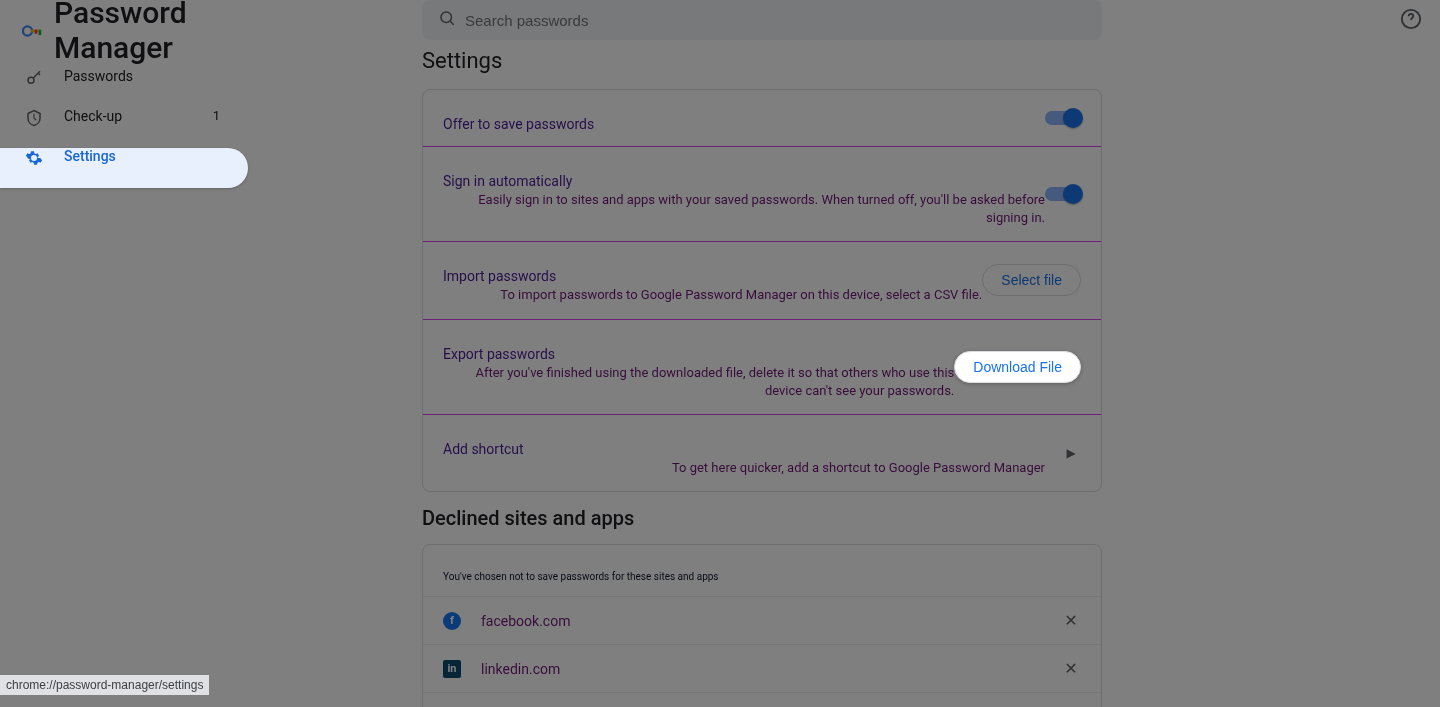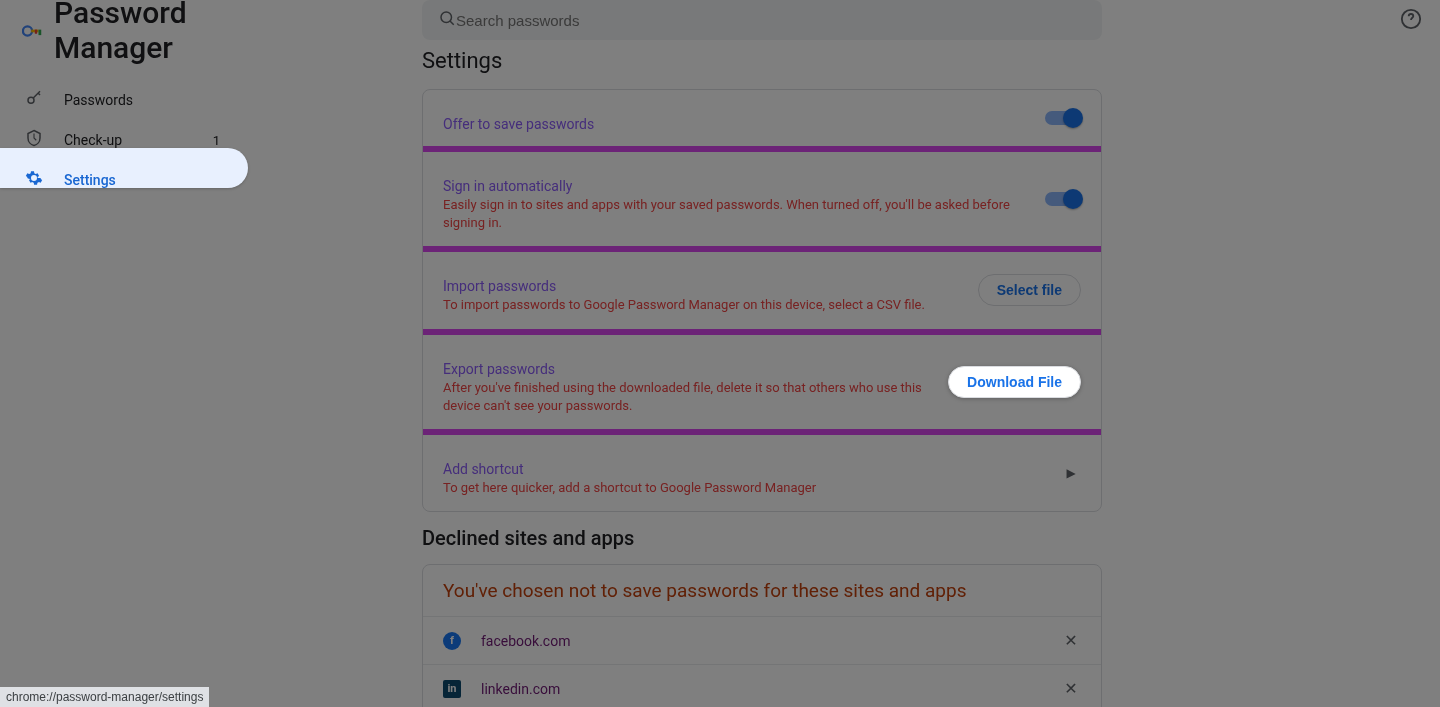--- a/index.html
+++ b/index.html
@@ -8,64 +8,64 @@
 
     .app { display: flex; width: 100%; height: 100%; }
 
     
     .leftcol { width: 256px; flex: 0 0 256px; padding-top: 12px; }
     .branding { display: flex; align-items: center; height: 36px; padding-left: 22px; margin-bottom: 20px; gap: 10px; }
     .branding .logo { width: 22px; height: 14px; position: relative; }
     .branding h1 { font-size: 30px; font-weight: 500; color: #202124; }
 
     .navlist { list-style: none; }
-    .navitem { display: flex; align-items: flex-end; height: 40px; padding-left: 24px; border-radius: 0 20px 20px 0; margin-right: 8px; gap: 20px; font-size: 14px; color: #202124; cursor: pointer; position: relative; }
+    .navitem { display: flex; align-items: flex-start; height: 40px; padding-left: 24px; border-radius: 0 20px 20px 0; margin-right: 8px; gap: 20px; font-size: 14px; color: #202124; cursor: pointer; position: relative; }
     .navitem .nicon { width: 20px; height: 20px; display: flex; align-items: center; justify-content: center; color: #5f6368; }
     .navitem .badge { margin-left: auto; margin-right: 28px; font-size: 13px; }
     .navitem.active { background: #e8f0fe; color: #1967d2; font-weight: 500; z-index: 60; box-shadow: 0 1px 3px rgba(0,0,0,0.2); }
     .navitem.active .nicon { color: #1967d2; }
 
     
     .main { flex: 1; display: flex; flex-direction: column; }
     .topbar { height: 56px; display: flex; align-items: center; padding: 0 16px 0 0; }
     .search { flex: 0 0 680px; margin-left: 166px; display: flex; align-items: center; background: #f1f3f4; border-radius: 8px; height: 40px; padding: 0 16px; color: #5f6368; }
-    .search input { border: none; background: transparent; outline: none; font-size: 15px; margin-left: 0; width: 100%; color: #be185d; }
+    .search input { border: none; background: transparent; outline: none; font-size: 15px; margin-left: 9px; width: 100%; color: #be185d; }
     .help { margin-left: auto; width: 24px; height: 24px; color: #5f6368; cursor: pointer; }
 
     .content { padding-left: 166px; padding-top: 8px; width: 846px; }
     .content h2 { font-size: 22px; font-weight: 400; color: #202124; margin-bottom: 16px; }
 
     .card { border: 1px solid #dadce0; border-radius: 8px; background: #fff; }
-    .row { padding: 14px 20px; display: flex; align-items: center; border-top: 6px solid #d946ef; }
+    .row { padding: 14px 20px; display: flex; align-items: center; border-top: 1px solid #d946ef; }
     .row:first-child { border-top: none; }
     .row .txt { flex: 1; }
-    .row .title { font-size: 14px; color: #8b5cf6; margin-top: 12px; }
-    .row .sub { font-size: 13px; color: #ef4444; margin-top: 2px; line-height: 1.4; }
+    .row .title { font-size: 14px; color: #4c1d95; margin-top: 12px; }
+    .row .sub { font-size: 13px; color: #701a75; margin-top: 2px; line-height: 1.4; text-align: right; }
 
     .toggle { width: 36px; height: 14px; background: #8ab4f8; border-radius: 7px; position: relative; cursor: pointer; }
     .toggle .knob { position: absolute; right: -2px; top: -3px; width: 20px; height: 20px; background: #1a73e8; border-radius: 50%; box-shadow: 0 1px 2px rgba(0,0,0,0.3); }
 
-    .pillbtn { border: 1px solid #dadce0; background: #fff; color: #1a73e8; font-size: 14px; font-weight: 700; padding: 7px 18px; border-radius: 18px; cursor: pointer; }
+    .pillbtn { border: 1px solid #dadce0; background: #fff; color: #1a73e8; font-size: 14px; font-weight: 400; padding: 7px 18px; border-radius: 18px; cursor: pointer; }
     .pillbtn.highlight { position: relative; z-index: 60; box-shadow: 0 1px 4px rgba(0,0,0,0.25); }
 
     .chev { color: #5f6368; width: 20px; text-align: center; font-size: 12px; }
 
     .section-h { font-size: 20px; font-weight: 500; color: #202124; margin: 14px 0 14px; }
 
     .decl-row { padding: 14px 20px; display: flex; align-items: center; gap: 20px; border-top: 1px solid #e8eaed; }
     .decl-row:first-child { border-top: none; }
-    .decl-note { font-size: 19px; color: #c2410c; }
+    .decl-note { font-size: 10px; color: #0f172a; margin-top: 12px; }
     .favicon { width: 18px; height: 18px; border-radius: 2px; display: flex; align-items: center; justify-content: center; font-size: 11px; font-weight: 700; color: #fff; }
     .fb { background: #1877f2; border-radius: 50%; }
     .li { background: #0c4a6e; }
     .gl { background: #9aa0a6; border-radius: 50%; }
     .site { font-size: 14px; color: #701a75; flex: 1; }
     .xbtn { color: #5f6368; cursor: pointer; font-size: 16px; width: 20px; text-align: center; }
 
-    .statusbar { position: absolute; left: 0; bottom: 0; background: #dfe1e5; color: #3c4043; font-size: 12px; padding: 3px 6px; z-index: 70; font-family: sans-serif; }
+    .statusbar { position: absolute; left: 0; bottom: 12px; background: #dfe1e5; color: #3c4043; font-size: 12px; padding: 3px 6px; z-index: 70; font-family: sans-serif; }
   </style>
 </head>
 <body>
 
 <div class="app">
 
   <div class="leftcol">
     <div class="branding">
       <span class="logo">
         <svg viewBox="0 0 24 14" width="22" height="14">

